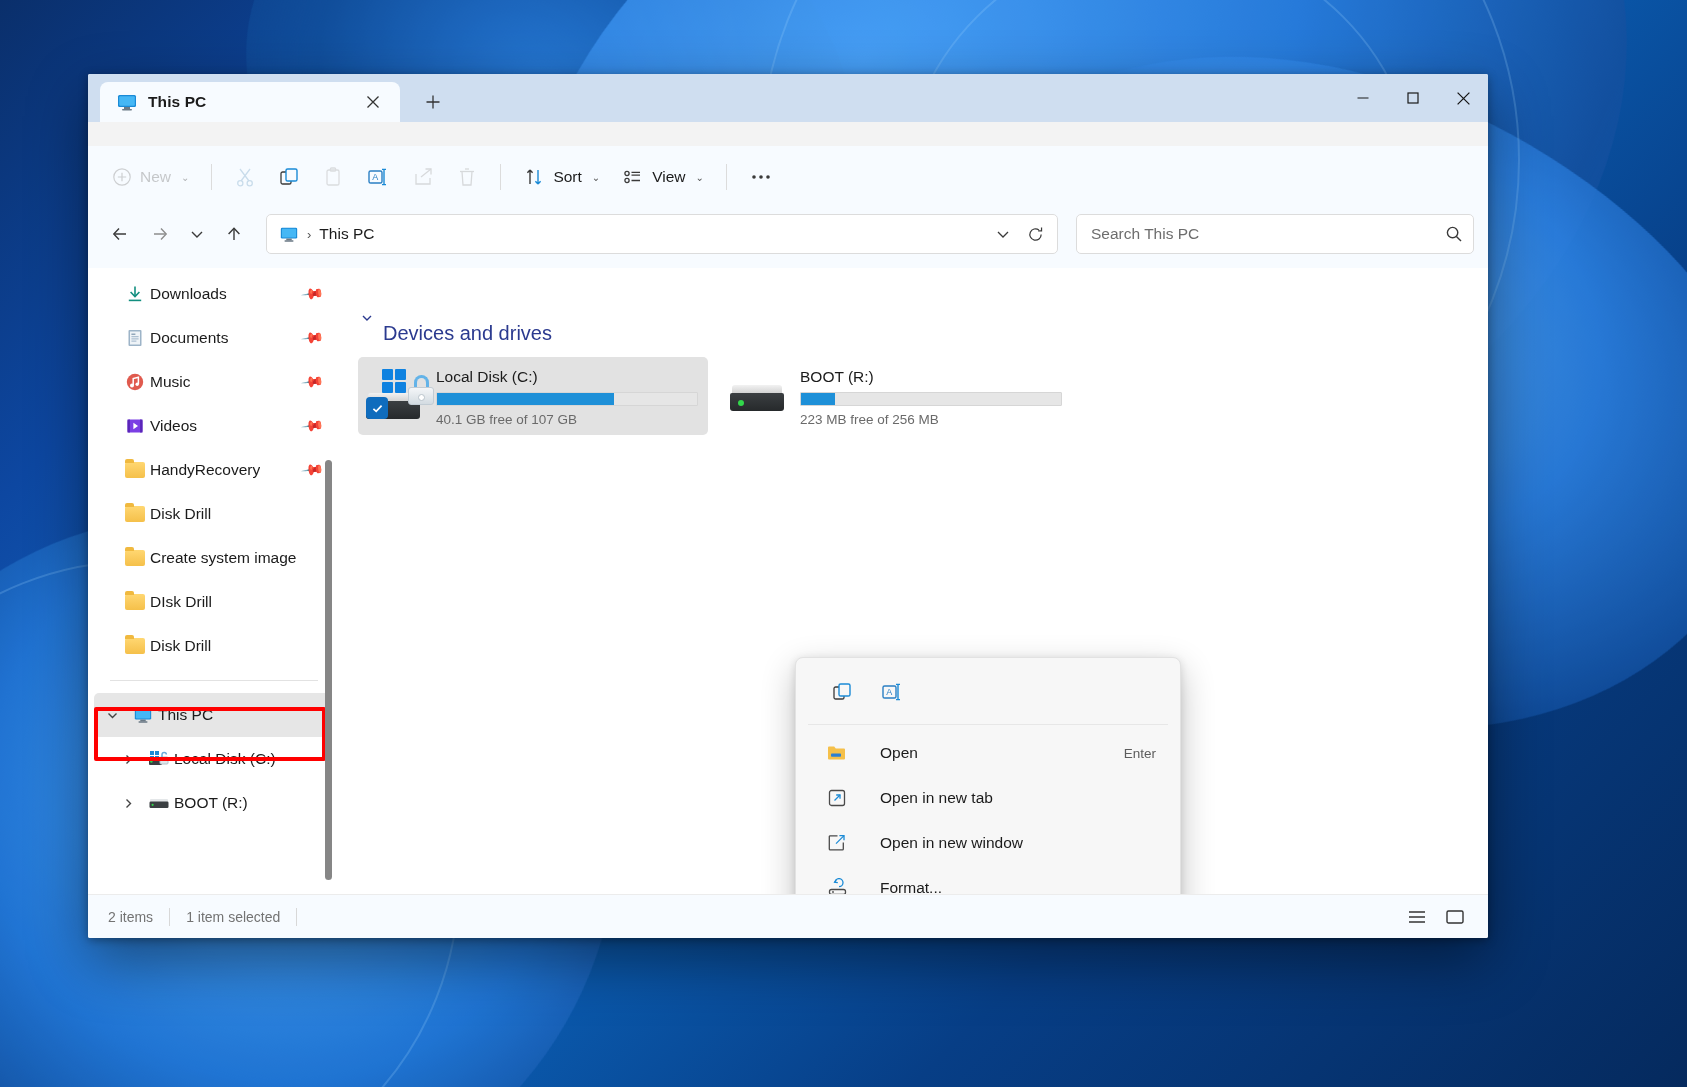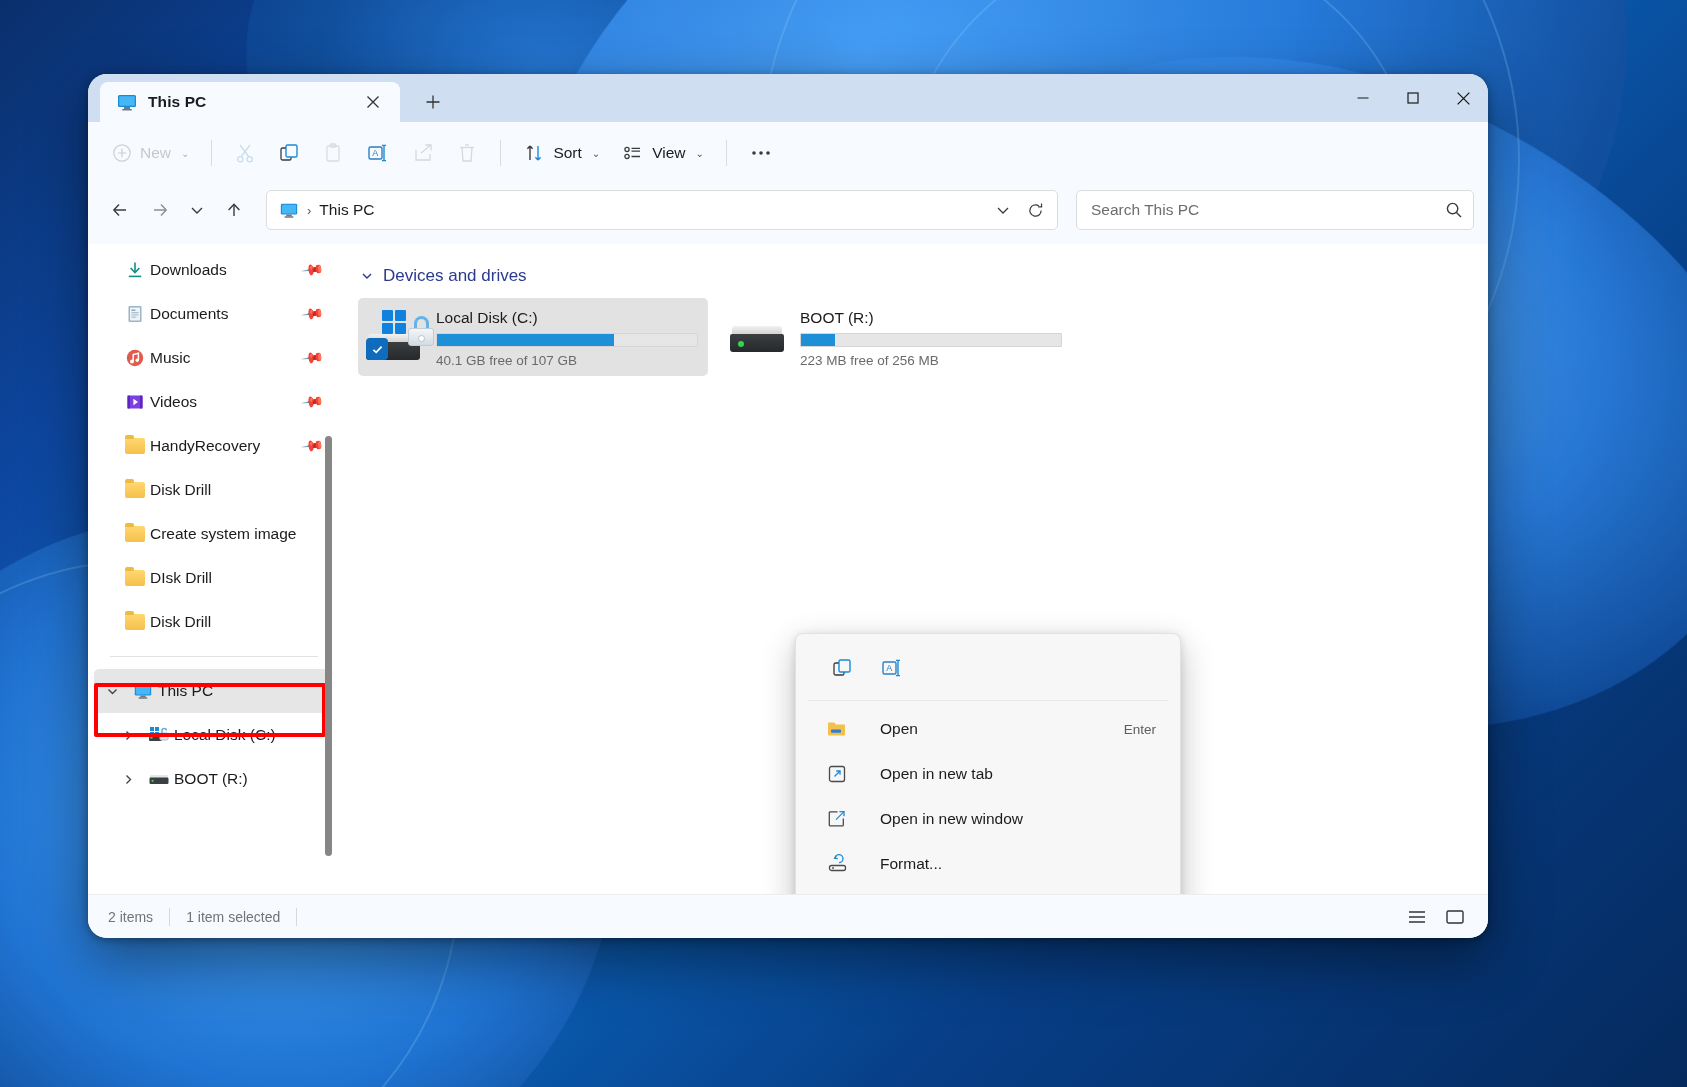--- a/index.html
+++ b/index.html
@@ -38,21 +38,21 @@
   .swirl { position:absolute; border-radius:50%; border: 2px solid rgba(160,215,255,.22); }
   .s1 { width: 760px; height: 760px; left: 760px; top: -220px; }
   .s2 { width: 520px; height: 520px; left: 900px; top: -60px; }
   .s3 { width: 640px; height: 640px; left: -180px; top: 560px; }
 
   
   .window {
     position: absolute;
     left: 88px; top: 74px;
     width: 1400px; height: 864px;
-    border-radius: 19px;
+    border-radius: 2px;
     background: #f3f3f3;
     box-shadow: 0 22px 60px rgba(0,0,0,.45), 0 2px 10px rgba(0,0,0,.35);
     overflow: hidden;
     display: flex; flex-direction: column;
   }
 
   
   .titlebar {
     height: 48px; background: #cfdef0;
     display: flex; align-items: flex-end; position: relative; flex: 0 0 48px;
@@ -72,20 +72,21 @@
   }
   .newtab { margin-left: 18px; margin-bottom: 5px; }
   .wincontrols { position: absolute; right: 0; top: 0; height: 48px; display: flex; }
   .wc { width: 50px; height: 48px; display:flex; align-items:center; justify-content:center; color:#1a1a1a; cursor:pointer; }
 
   
   .cmdbar {
     height: 62px; background: #f7fbff;
     display: flex; align-items: center; padding: 0 14px; gap: 2px;
     flex: 0 0 62px;
+    margin-top: 24px;
   }
   .cmd {
     height: 40px; border-radius: 6px; display: flex; align-items: center;
     gap: 8px; padding: 0 10px; cursor: pointer; color: #5d5d5d; font-size: 15.5px;
   }
   .cmd.dim { opacity: .45; }
   .cmd .lbl { color:#1b1b1b; font-size:15.5px; }
   .cmd.dim .lbl { color:#8a8a8a; }
   .sep { width: 1px; height: 26px; background: #dcdcdc; margin: 0 10px; }
   .chev { font-size: 10px; color:#555; margin-left:2px; }
@@ -153,21 +154,21 @@
     position: relative;
   }
   .folder::before {
     content:""; position:absolute; left:0; top:-3px; width:9px; height:4px;
     border-radius: 2px 2px 0 0; background:#f0b93f;
   }
 
   
   .content { flex:1; background:#fff; padding: 16px 0 0 18px; position:relative; overflow:hidden; }
   .group-head { display:flex; align-items:center; gap:9px; margin: 6px 0 12px 6px; }
-  .group-head .cap { font-size: 17px; color:#2b3a8f; }
+  .group-head .cap { font-size: 20px; color:#2b3a8f;margin-top:32px; }
   .tiles { display:flex; gap: 14px; padding-left: 4px; }
   .tile {
     width: 350px; height: 78px; border-radius:5px; display:flex; align-items:center;
     padding: 6px 10px 6px 8px; gap: 8px; position:relative; cursor:pointer;
   }
   .tile.selected { background:#e2e2e2; }
   .tile .driveicon { width: 62px; height: 54px; position:relative; flex:0 0 62px; }
   .tile .meta { flex:1; display:flex; flex-direction:column; gap:6px; padding-top:2px; }
   .tile .name { font-size: 15.5px; color:#1b1b1b; }
   .bar-outer { height: 14px; background:#e6e6e6; border:1px solid #d6d6d6; border-radius:1px; width: 100%; }

